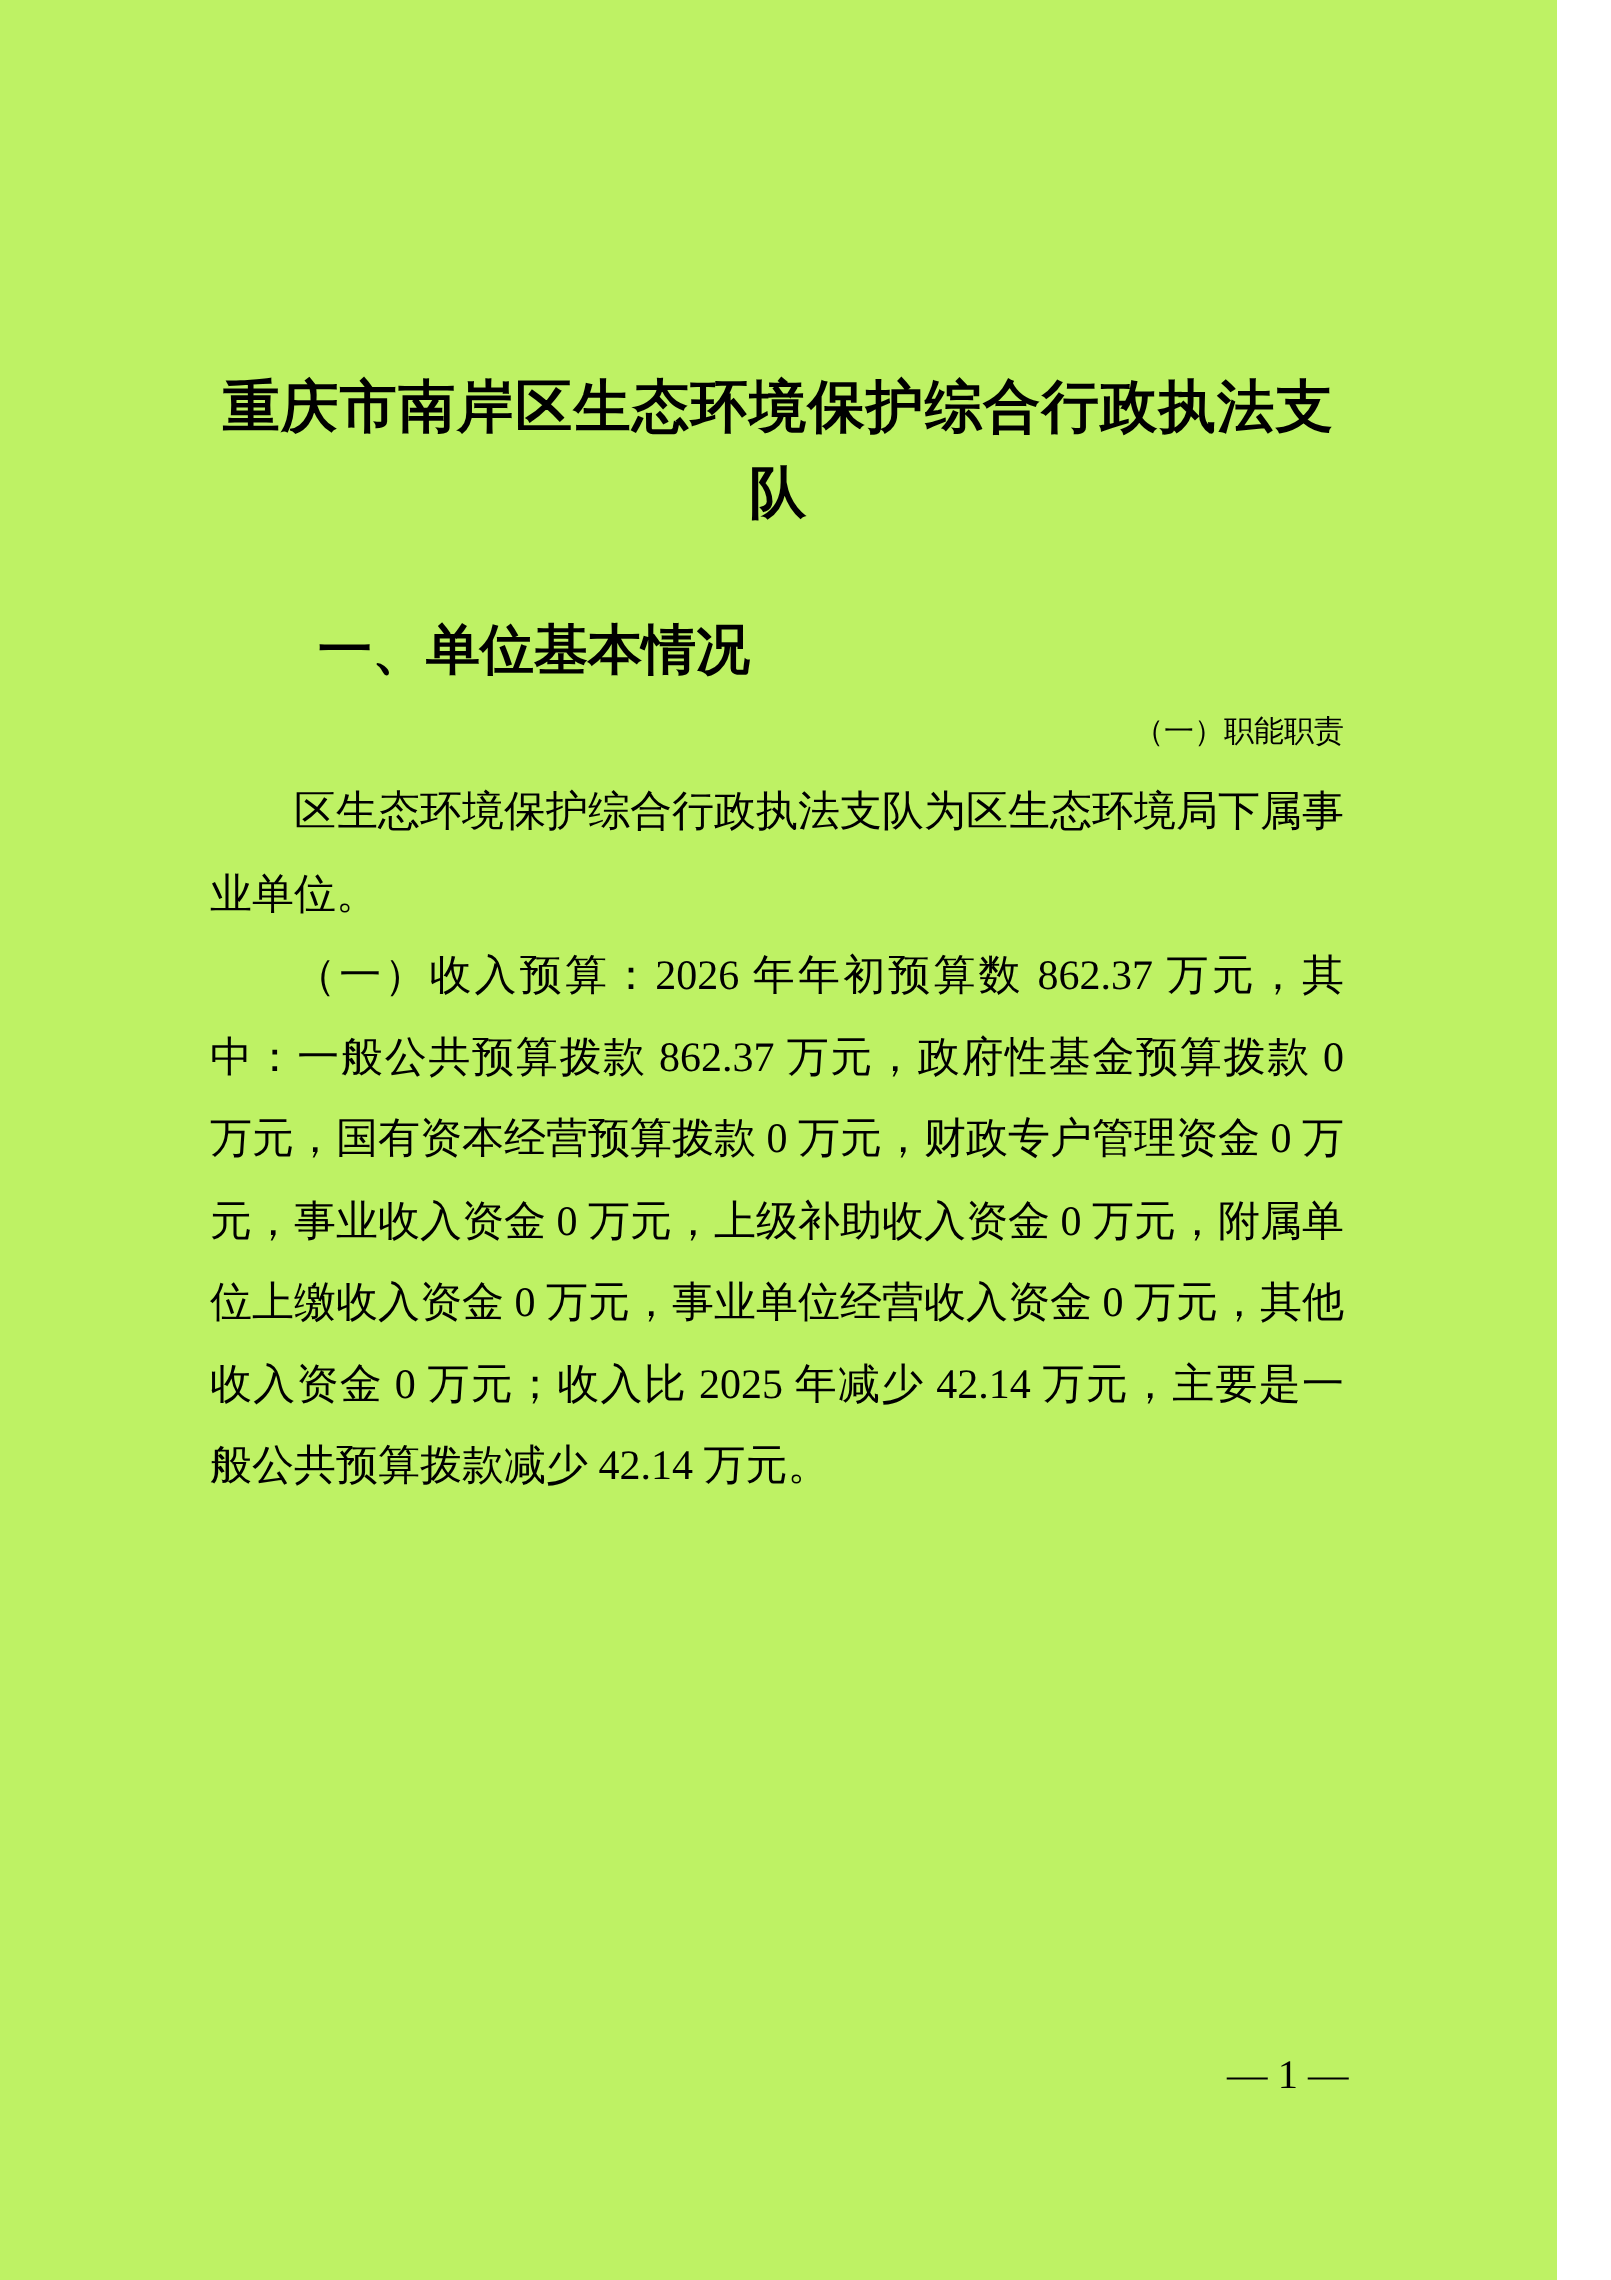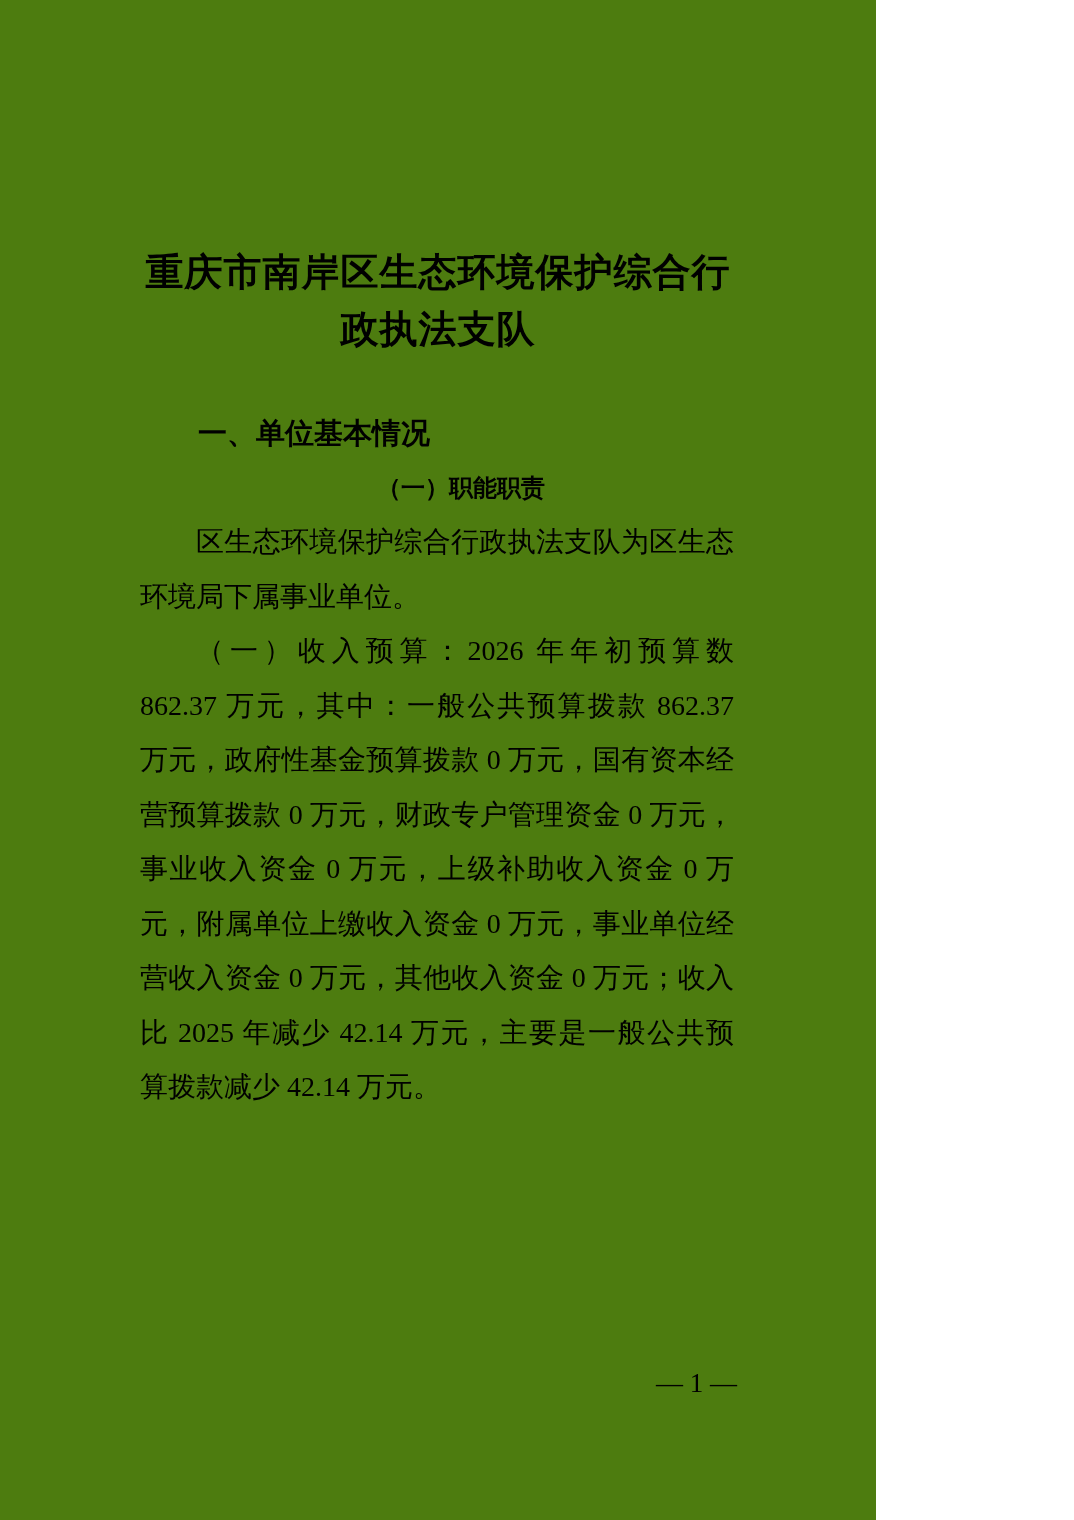--- a/index.html
+++ b/index.html
@@ -2,23 +2,23 @@
 <html><head>
 <meta charset="utf-8">
 <style>
   html, body {
     margin: 0;
     padding: 0;
     background: #ffffff;
   }
   .page {
     position: relative;
-    width: 876px;
+    width: 1038px;
     height: 1520px;
-    background: #4d7c0f;
+    background: #bef264;
     color: #000000;
     overflow: hidden;
   }
   .doc-title {
     margin: 244px 134px 0 134px;
     font-family: "Liberation Sans", sans-serif;
     font-weight: bold;
     font-size: 38px;
     line-height: 57px;
     text-align: center;
@@ -30,32 +30,32 @@
     font-family: "Liberation Serif", serif;
     font-size: 28px;
     line-height: 54.5px;
     text-align: justify;
     text-justify: inter-ideograph;
   }
   .section-heading {
     margin: 0;
     font-family: "Liberation Sans", sans-serif;
     font-weight: bold;
-    font-size: 29px;
+    font-size: 36px;
     line-height: 54.5px;
     text-indent: 2em;
     text-align: left;
   }
   .sub-heading {
     margin: 0;
-    font-weight: bold;
-    font-size: 24px;
+    font-weight: normal;
+    font-size: 20px;
     line-height: 54.5px;
     text-indent: 2em;
-    text-align: center;
+    text-align: right;
   }
   .body-paragraph {
     margin: 0;
     text-indent: 2em;
   }
   .page-footer {
     position: absolute;
     top: 1366px;
     right: 139px;
     font-family: "Liberation Serif", serif;

